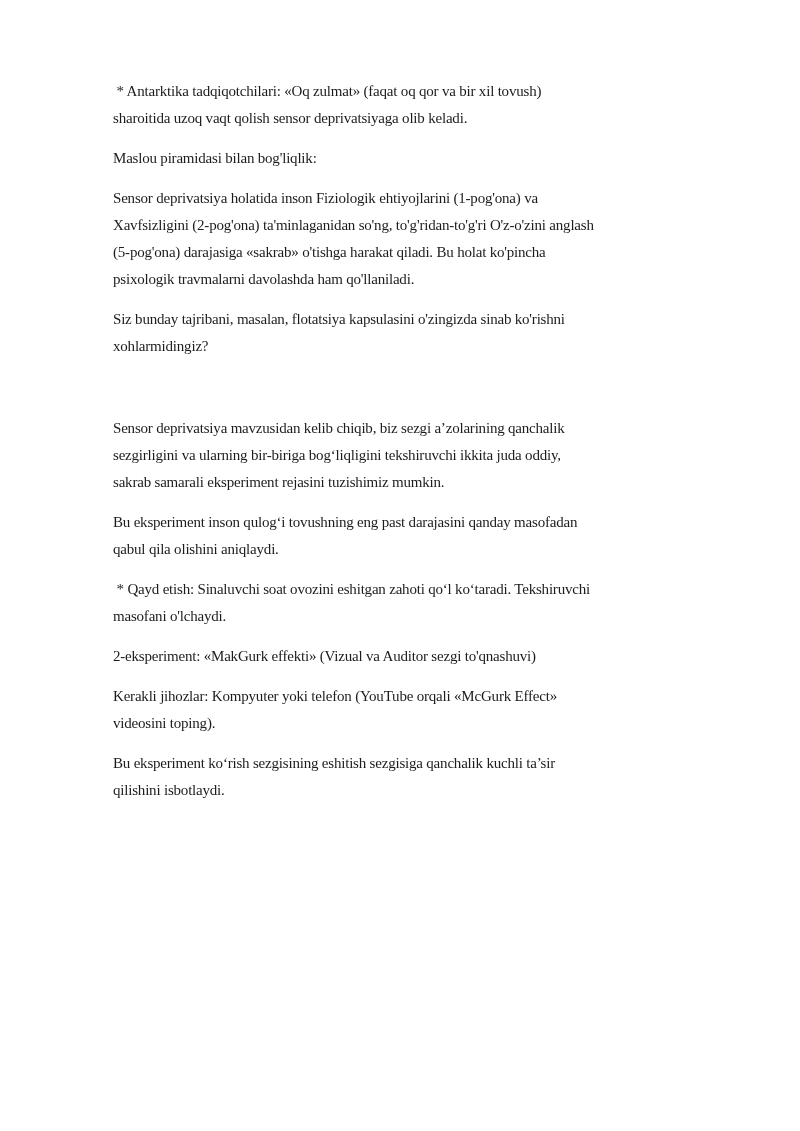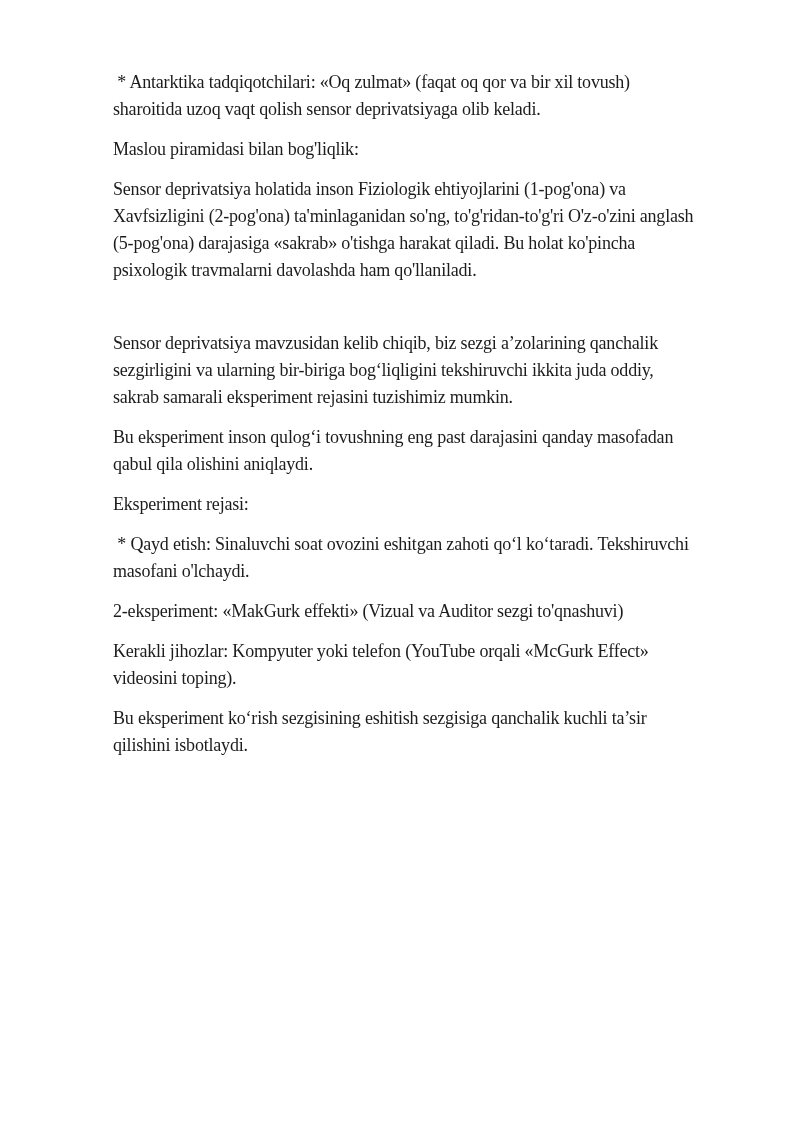--- a/index.html
+++ b/index.html
@@ -14,22 +14,22 @@
     font-family: "Liberation Serif", "DejaVu Serif", serif;
   }
   .page {
     box-sizing: border-box;
     width: 800px;
     height: 1131px;
     padding: 66px 16px 0 113px;
     background: #ffffff;
   }
   .doc p {
-    margin: 3px 0 13px 0;
-    font-size: 18px;
+    margin: 12px 0 13px 0;
+    font-size: 15px;
     line-height: 27px;
     letter-spacing: -0.2px;
     color: #1c1c1c;
     white-space: pre-wrap;
     max-width: 660px;
   }
   .spacer {
     height: 30px;
   }
 </style>
@@ -38,27 +38,28 @@
 
 <div class="page">
   <div class="doc">
     <p> * Antarktika tadqiqotchilari: «Oq zulmat» (faqat oq qor va bir xil tovush)
 sharoitida uzoq vaqt qolish sensor deprivatsiyaga olib keladi.</p>
     <p>Maslou piramidasi bilan bog'liqlik:</p>
     <p>Sensor deprivatsiya holatida inson Fiziologik ehtiyojlarini (1-pog'ona) va
 Xavfsizligini (2-pog'ona) ta'minlaganidan so'ng, to'g'ridan-to'g'ri O'z-o'zini anglash
 (5-pog'ona) darajasiga «sakrab» o'tishga harakat qiladi. Bu holat ko'pincha
 psixologik travmalarni davolashda ham qo'llaniladi.</p>
+    <p>Siz bunday tajribani, masalan, flotatsiya kapsulasini o'zingizda sinab ko'rishni
+xohlarmidingiz?</p>
     <div class="spacer"></div>
     <p>Sensor deprivatsiya mavzusidan kelib chiqib, biz sezgi a’zolarining qanchalik
 sezgirligini va ularning bir-biriga bogʻliqligini tekshiruvchi ikkita juda oddiy,
 sakrab samarali eksperiment rejasini tuzishimiz mumkin.</p>
     <p>Bu eksperiment inson qulogʻi tovushning eng past darajasini qanday masofadan
 qabul qila olishini aniqlaydi.</p>
-    <p>Eksperiment rejasi:</p>
     <p> * Qayd etish: Sinaluvchi soat ovozini eshitgan zahoti qoʻl koʻtaradi. Tekshiruvchi
 masofani o'lchaydi.</p>
     <p>2-eksperiment: «MakGurk effekti» (Vizual va Auditor sezgi to'qnashuvi)</p>
     <p>Kerakli jihozlar: Kompyuter yoki telefon (YouTube orqali «McGurk Effect»
 videosini toping).</p>
     <p>Bu eksperiment koʻrish sezgisining eshitish sezgisiga qanchalik kuchli ta’sir
 qilishini isbotlaydi.</p>
   </div>
 </div>
 

